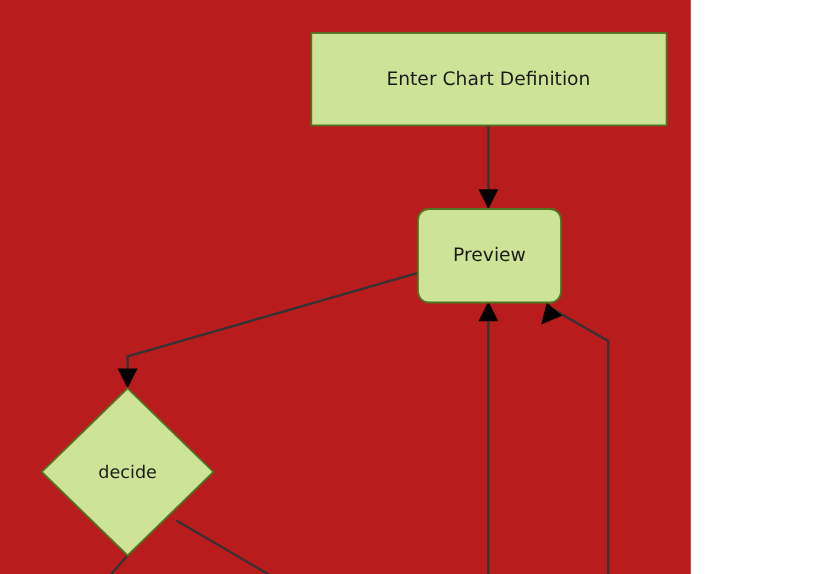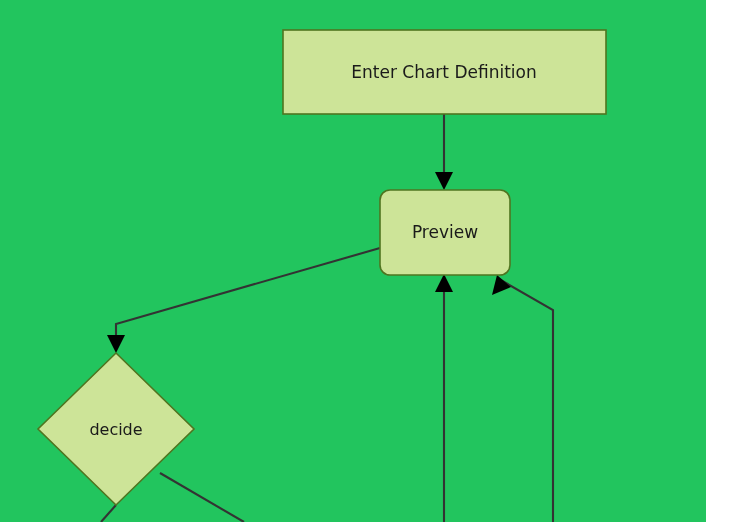--- a/index.html
+++ b/index.html
@@ -8,23 +8,23 @@
     background: #ffffff;
   }
   body {
     width: 740px;
     height: 522px;
     overflow: hidden;
     font-family: "DejaVu Sans", sans-serif;
   }
   #diagram-root {
     position: relative;
-    width: 706px;
+    width: 628px;
     height: 522px;
-    background: #22c55e;
+    background: #b91c1c;
     text-align: center;
   }
   svg#flowchart {
     display: block;
     width: 740px;
     height: 522px;
   }
   .node-shape {
     stroke-width: 1.6px;
   }

